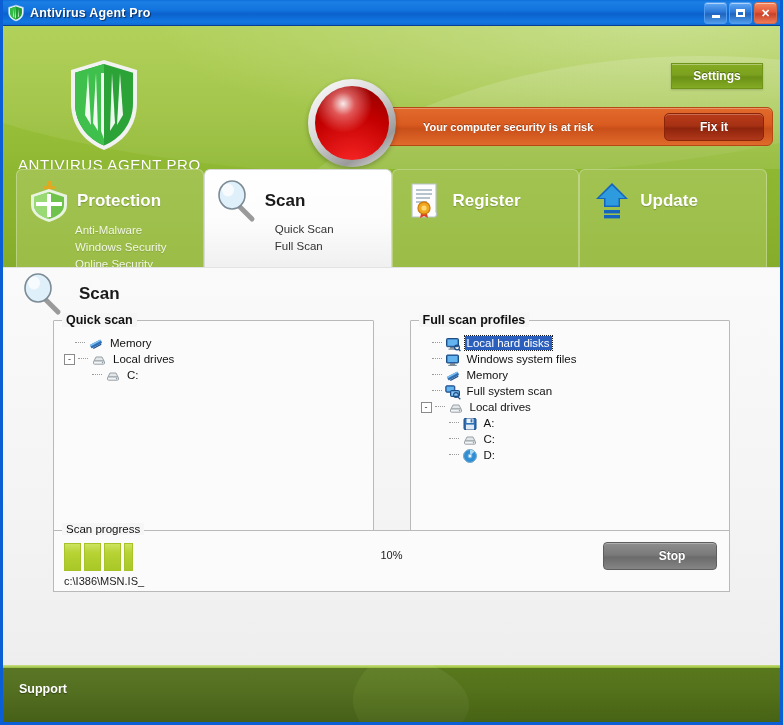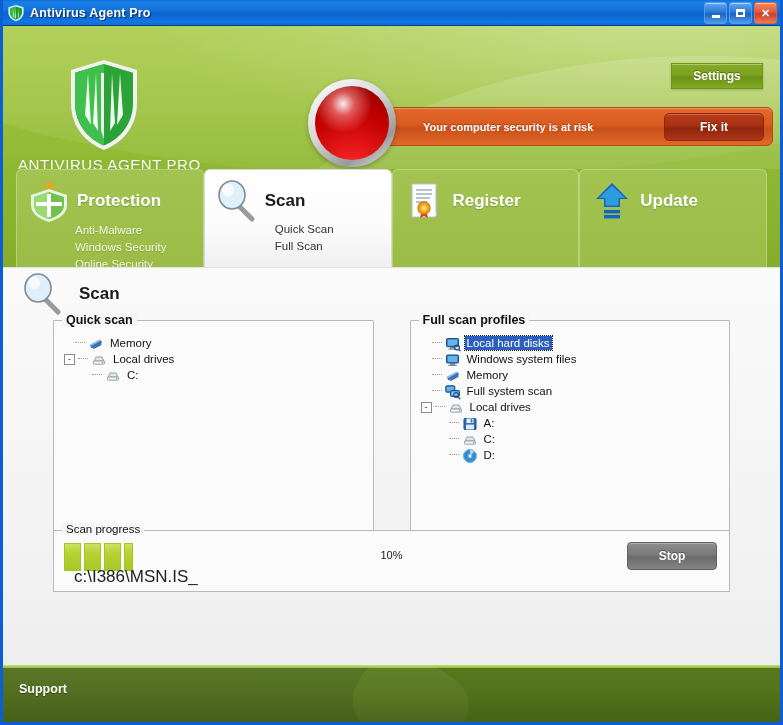--- a/index.html
+++ b/index.html
@@ -211,30 +211,31 @@
   .bar{
     width:15px;height:26px;
     background:linear-gradient(to bottom,#cde35f,#b6d233 35%,#a9c827);
     border:1px solid #a6c32a;
   }
   .bar.partial{width:7px;}
   .pct{
     position:absolute;left:0;right:0;top:18px;text-align:center;
     font-size:11px;color:#222;
   }
-  .path{position:absolute;left:20px;bottom:4px;font-size:17px;color:#222;}
+  .path{position:absolute;left:10px;bottom:4px;font-size:11px;color:#222;}
   .stop-btn{
     position:absolute;right:12px;top:11px;width:88px;height:26px;border-radius:4px;
     background:linear-gradient(to bottom,#8e8e8e 0%,#7a7a7a 45%,#6b6b6b 55%,#858585 100%);
     border:1px solid #5e5e5e;
     box-shadow:inset 0 1px 0 rgba(255,255,255,.30);
     color:#fff;font-size:12px;font-weight:bold;
     display:flex;align-items:center;justify-content:center;
     text-shadow:0 -1px 0 rgba(0,0,0,.35);
     cursor:pointer;
+    padding-left:24px;
   }
 
   
   .footer{
     position:relative;height:57px;overflow:hidden;
     background:linear-gradient(to bottom,#4e6d16 0%,#4a6714 45%,#3f5a10 100%);
   }
   .footer .f1{
     position:absolute;left:-10%;top:-40px;width:70%;height:160px;border-radius:50%;
     background:linear-gradient(to bottom,rgba(255,255,255,.09),rgba(255,255,255,0));

